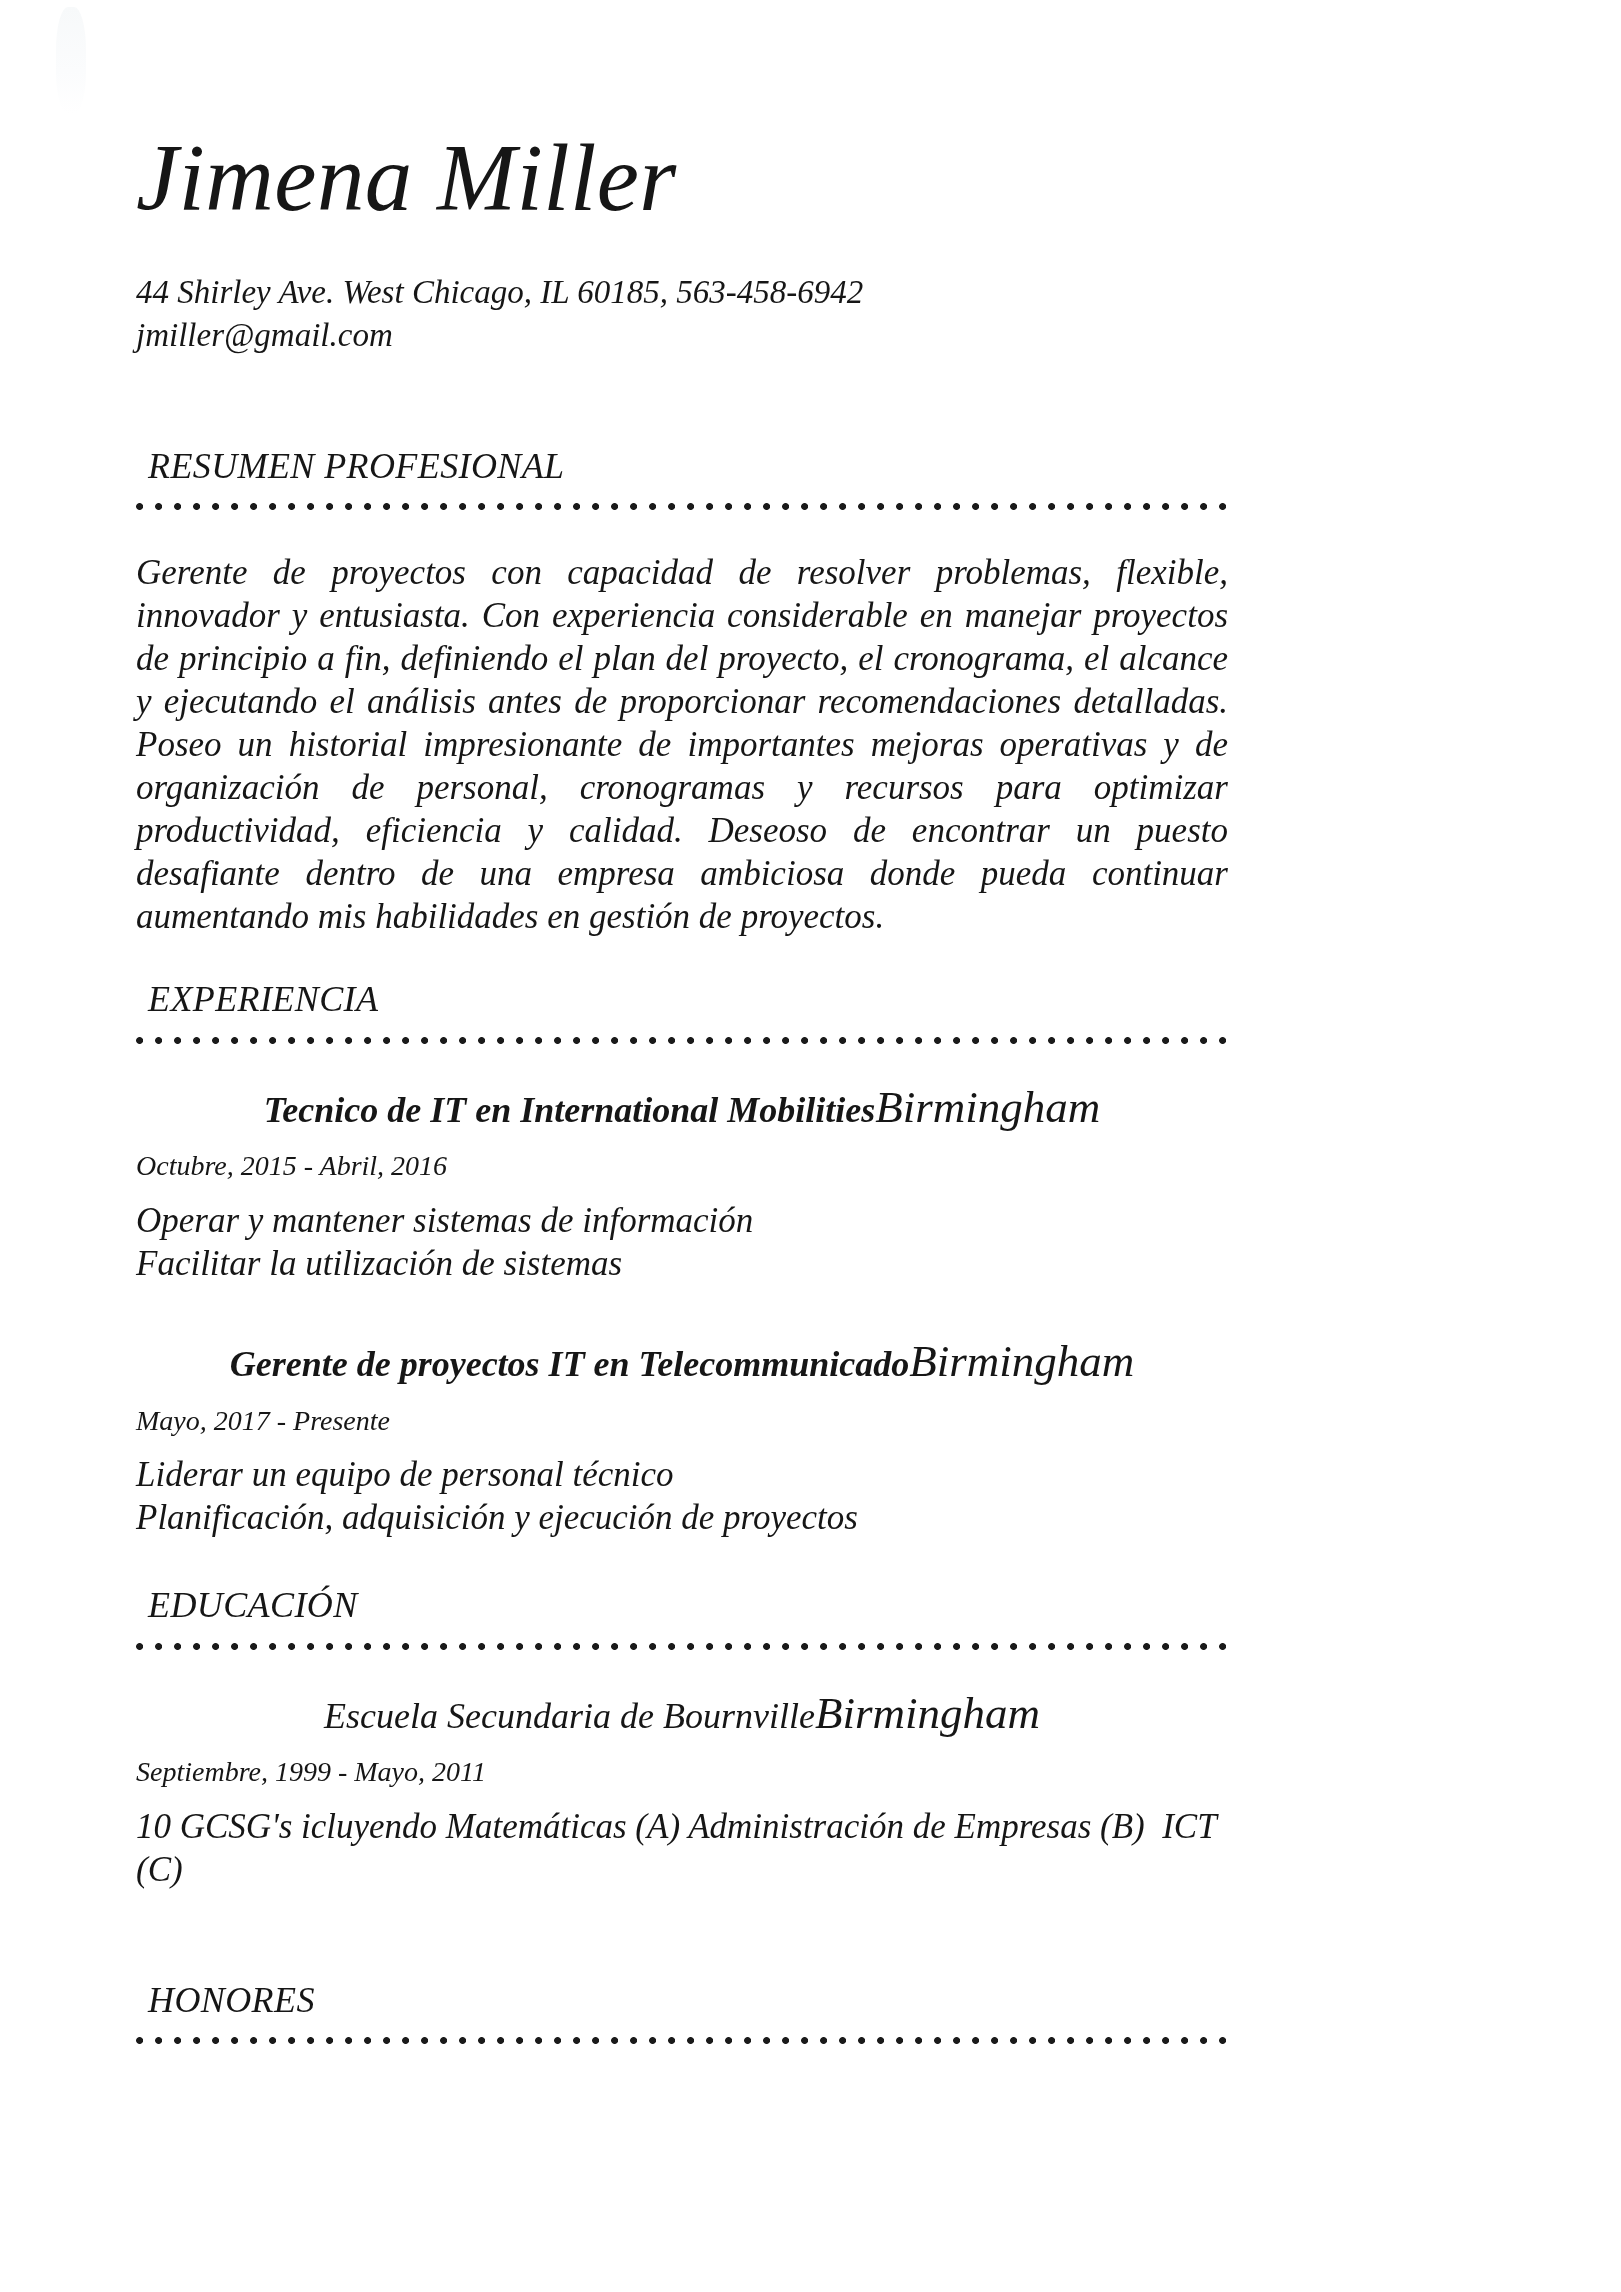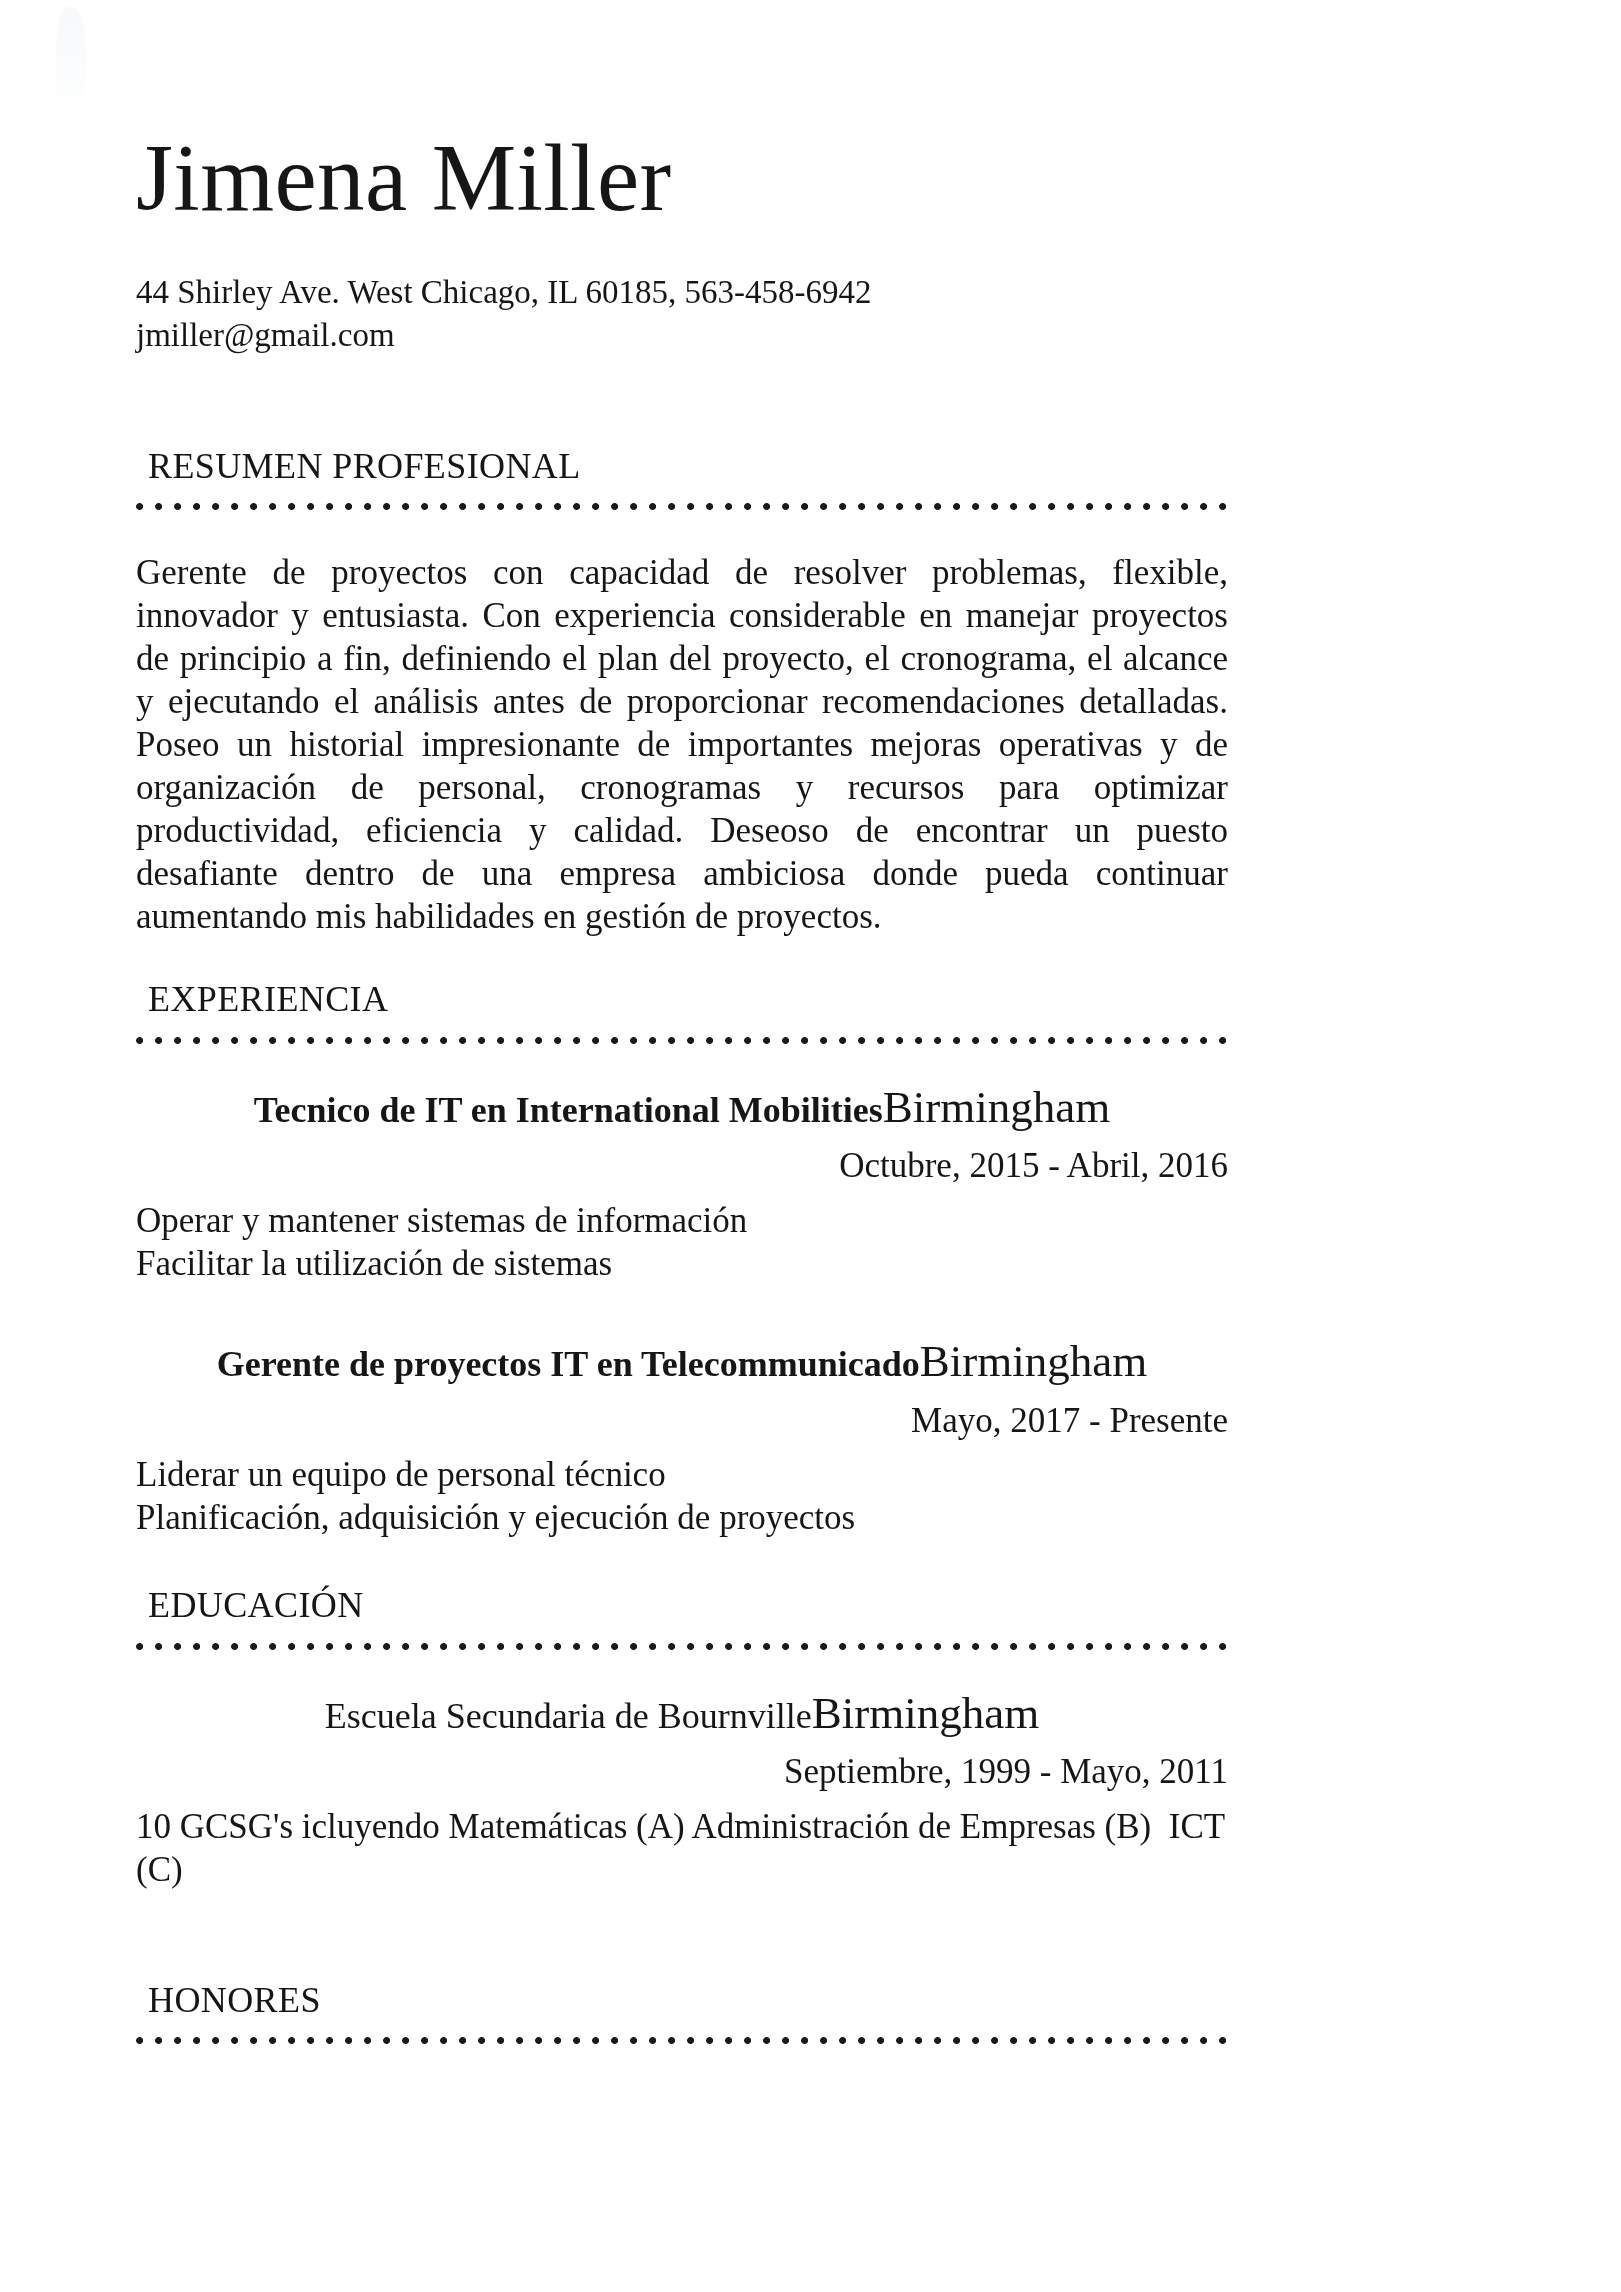--- a/index.html
+++ b/index.html
@@ -17,20 +17,21 @@
     left: 56px; top: 7.2px;
     width: 30px; height: 107px;
     background: linear-gradient(180deg, #f7f9fa 0%, #fbfcfd 60%, transparent 100%);
     border-radius: 40%;
   }
   .page {
     box-sizing: border-box;
     width: 1365px;
     height: 2293px;
     padding: 127px 137px 0 136px;
+    font-style: italic;
   }
   .name {
     margin: 0;
     font-size: 95px;
     font-weight: 400;
     line-height: 1.08;
     letter-spacing: 0.4px;
   }
   .contact-block { margin-top: 41px; }
   .contact-line {
@@ -69,23 +70,22 @@
     justify-content: center;
     align-items: baseline;
     font-size: 36px;
     line-height: 45px;
   }
   .entry-title-bold { font-weight: 700; }
   .entry-title-regular { font-weight: 400; }
   .entry-location { font-weight: 400; font-size: 45px; }
   .entry-dates {
     margin: 11.6px 0 0 0;
-    font-size: 35px;
+    font-size: 28px;
     line-height: 43px;
-    text-align: right;
   }
   .entry-lines { margin-top: 11.6px; }
   .desc-line {
     margin: 0;
     font-size: 35px;
     line-height: 43px;
     white-space: pre-wrap;
   }
 </style>
 </head>

